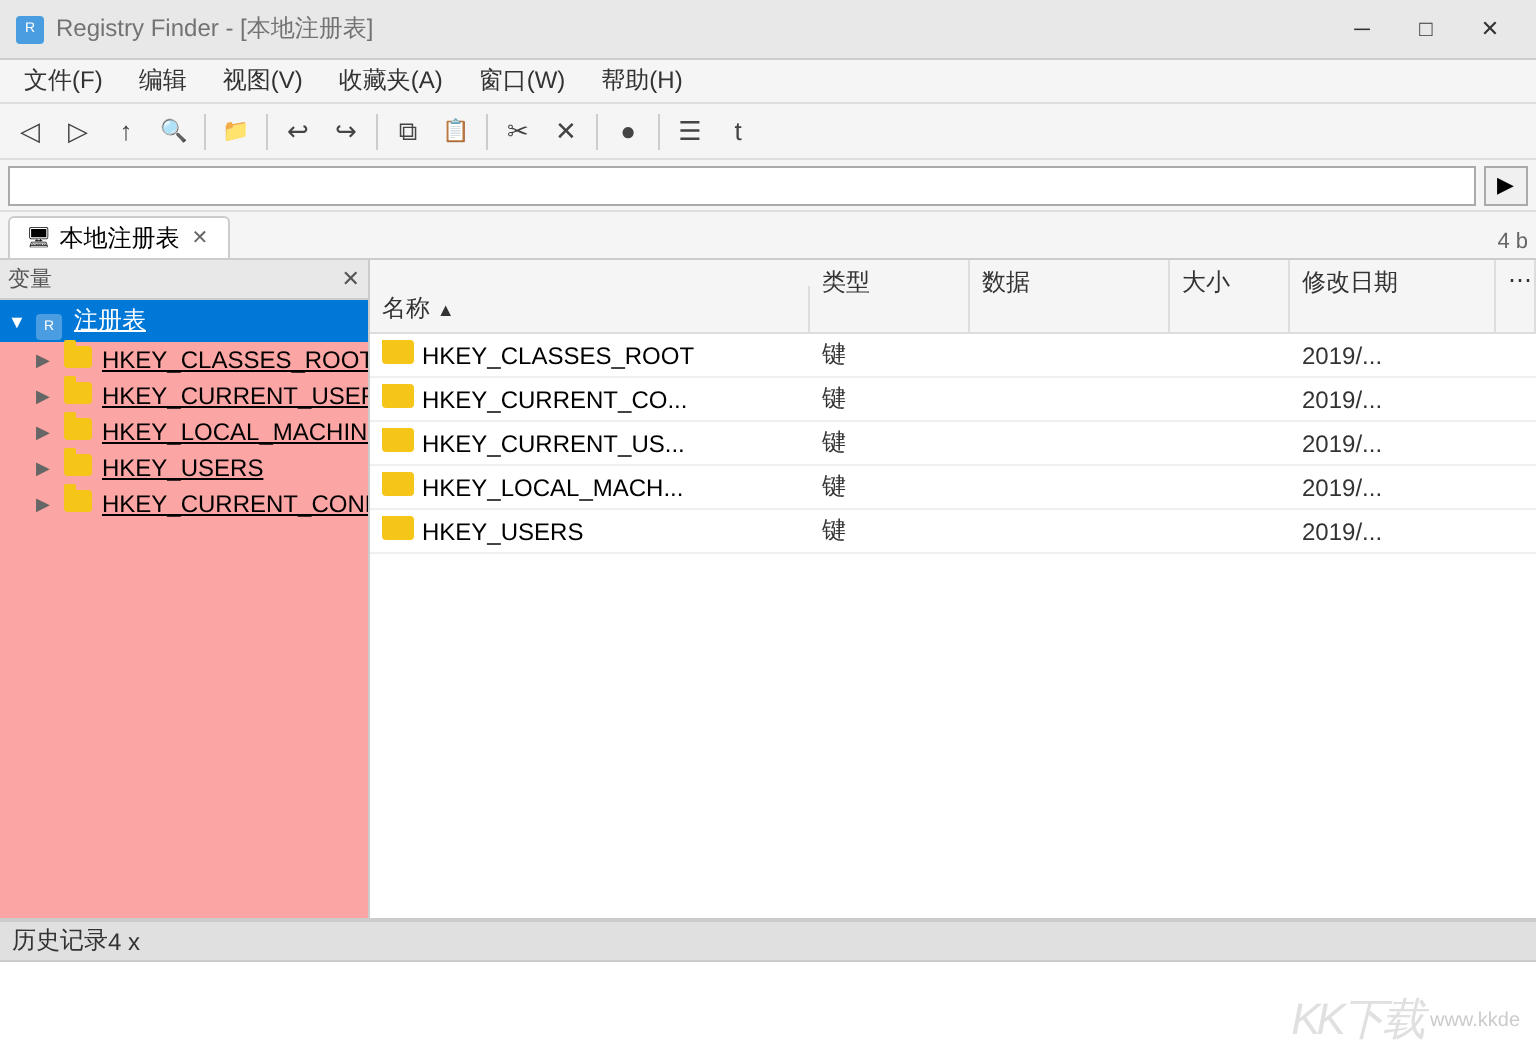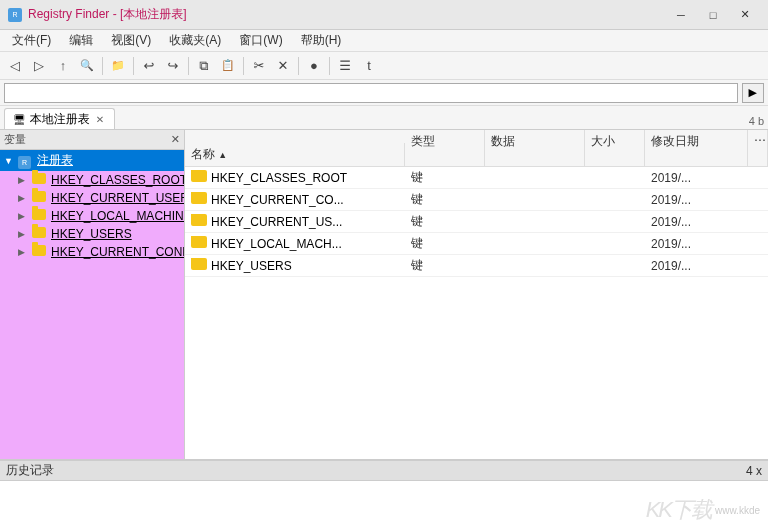--- a/index.html
+++ b/index.html
@@ -34,21 +34,21 @@
       background: #4a9de0;
       border-radius: 2px;
       display: flex;
       align-items: center;
       justify-content: center;
       font-size: 9px;
       color: white;
     }
     .title-text {
       font-size: 12px;
-      color: #be185d;
+      color: #737373;
     }
     .title-buttons {
       display: flex;
       gap: 2px;
     }
     .title-btn {
       width: 30px;
       height: 24px;
       border: none;
       background: transparent;
@@ -182,21 +182,21 @@
     .main-content {
       display: flex;
       height: calc(529px - 30px - 22px - 28px - 26px - 24px - 70px);
       background: white;
     }
 
     
     .left-panel {
       width: 185px;
       border-right: 1px solid #ccc;
-      background: #f0abfc;
+      background: #fca5a5;
       overflow: auto;
       flex-shrink: 0;
     }
     .left-panel-header {
       background: #e8e8e8;
       padding: 2px 4px;
       font-size: 11px;
       color: #555;
       border-bottom: 1px solid #ccc;
       display: flex;
@@ -314,21 +314,21 @@
       display: flex;
       flex-direction: column;
     }
     .history-header {
       background: #e0e0e0;
       height: 20px;
       display: flex;
       align-items: center;
       padding: 0 6px;
       border-bottom: 1px solid #ccc;
-      justify-content: space-between;
+      justify-content: flex-start;
       font-size: 12px;
       color: #333;
     }
     .history-cols {
       display: flex;
       background: #f5f5f5;
       border-bottom: 1px solid #ddd;
       font-size: 12px;
       height: 20px;
       align-items: center;

